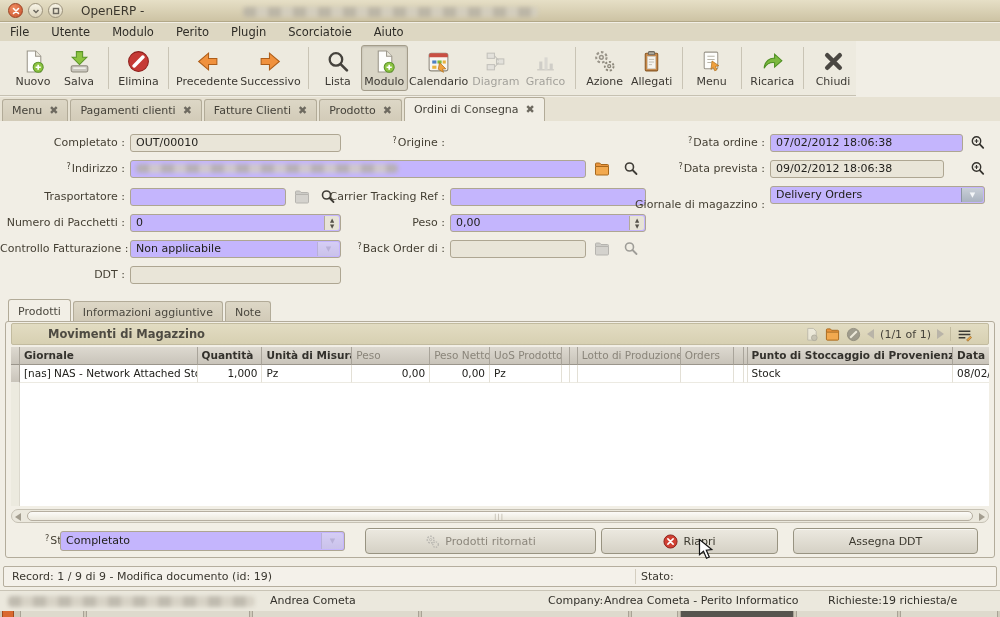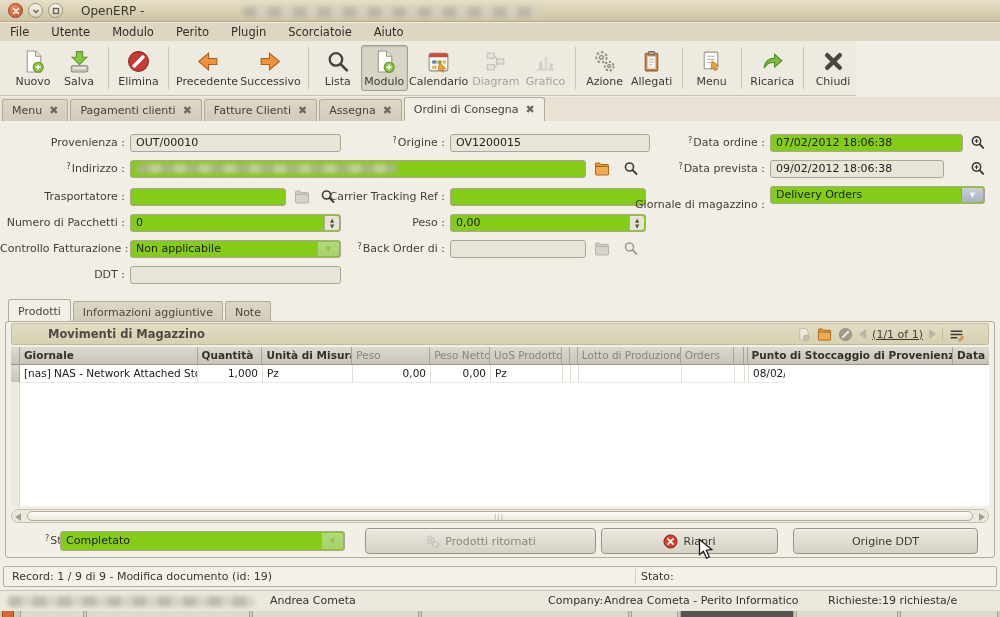--- a/index.html
+++ b/index.html
@@ -38,21 +38,21 @@
   .stab { height:22px; display:flex; align-items:center; gap:7px; padding:0 9px;
     background:linear-gradient(#ddd7c6,#d2cbb8); border:1px solid #b2ab98; border-bottom:none;
     border-radius:3px 3px 0 0; margin-right:2px; font-size:11px; color:#45423a; }
   .stab.active { background:#f1eee5; height:24px; font-weight:normal; }
   .t-close { font-size:11px; color:#6e6a60; }
 
   
   .lbl { position:absolute; height:18px; line-height:18px; text-align:right; color:#443f33; font-size:11px; white-space:nowrap; }
   .help { font-size:8px; vertical-align:top; position:relative; top:-2px; margin-right:1px; color:#443f33; }
   .fld { position:absolute; height:18px; line-height:16px; font-size:11px; color:#22211d;
-    background:#84cc16; border:1px solid #aea692; border-radius:3px; padding:0 5px; overflow:hidden; white-space:nowrap; }
+    background:#c4b5fd; border:1px solid #aea692; border-radius:3px; padding:0 5px; overflow:hidden; white-space:nowrap; }
   .fld.ro { background:#e9e5d8; }
   .spinbox { position:absolute; right:1px; top:1px; bottom:1px; width:15px;
     border-left:1px solid #b3aa97; background:#e7e3d7; border-radius:0 2px 2px 0;
     display:flex; flex-direction:column; align-items:center; justify-content:center; font-size:5.5px; line-height:6px; color:#56524a; }
   .ddbtn { position:absolute; right:1px; top:1px; bottom:1px; width:22px;
     border-left:1px solid #b3aa97; background:linear-gradient(#eeebe1,#d8d3c5); border-radius:0 2px 2px 0;
     display:flex; align-items:center; justify-content:center; font-size:7px; color:#6d675b; }
   .ddbtn.blue { background:linear-gradient(#c9cfd8,#aab3bf); border-color:#8b94a2; color:#f4f6f8; }
   .ddbtn.dis { color:#b1ab9d; }
   .mini { position:absolute; width:16px; height:16px; }
@@ -68,21 +68,21 @@
     background:linear-gradient(#ddd7c6,#d1cab7); border:1px solid #b2ab98; border-bottom:none;
     border-radius:3px 3px 0 0; margin-right:2px; font-size:11px; color:#4b483f; }
   .nbtab.active { background:#f2efe6; height:23px; }
   .nbpage { position:absolute; left:5px; top:321px; width:990px; height:237px;
     border:1px solid #b3ac9b; border-radius:3px; background:#f2efe6; }
 
   .gridbar { position:absolute; left:11px; top:323px; width:978px; height:22px;
     background:linear-gradient(#e2dcc2,#d7d0b2); border:1px solid #c2bb9f; border-radius:2px;
     display:flex; align-items:center; }
   .gridbar .gtitle { font-weight:bold; color:#4e4b42; font-size:11.5px; margin-left:36px; }
-  .gridbar .gtools { margin-left:auto; display:flex; align-items:center; gap:6px; padding-right:24px;text-decoration:underline; }
+  .gridbar .gtools { margin-left:auto; display:flex; align-items:center; gap:6px; padding-right:16px; }
   .gridbar .gtools svg { width:15px; height:15px; display:block; }
   .pagertxt { font-size:11px; color:#45423a; }
   .parrow { width:0; height:0; border:5px solid transparent; }
   .parrow.left { border-right:7px solid #b9b4a8; border-left:none; }
   .parrow.right { border-left:7px solid #b9b4a8; border-right:none; }
 
   
   .thead { position:absolute; left:11px; top:347px; width:978px; height:18px; display:flex; }
   .th { background:linear-gradient(#ddd9d0,#c9c4ba); border-right:1px solid #a9a49a; border-bottom:1px solid #9a958b;
     font-size:10.5px; line-height:17px; padding:0 4px; color:#8a857a; overflow:hidden; white-space:nowrap; }
@@ -306,33 +306,32 @@
     </div>
     <div class="stab">
       <span>Pagamenti clienti</span>
       <span class="t-close">✖</span>
     </div>
     <div class="stab">
       <span>Fatture Clienti</span>
       <span class="t-close">✖</span>
     </div>
     <div class="stab">
-      <span>Assegna</span>
+      <span>Prodotto</span>
       <span class="t-close">✖</span>
     </div>
     <div class="stab active">
       <span>Ordini di Consegna</span>
       <span class="t-close">✖</span>
     </div>
   </div>
 
-  <div class="lbl" style="left:0;width:125px;top:134px;"><span>Provenienza :</span></div>
+  <div class="lbl" style="left:0;width:125px;top:134px;"><span>Completato :</span></div>
   <div class="fld ro" style="left:130px;width:211px;top:134px;">OUT/00010</div>
   <div class="lbl" style="left:300px;width:145px;top:134px;"><span class="help">?</span><span>Origine :</span></div>
-  <div class="fld ro" style="left:450px;width:200px;top:134px;">OV1200015</div>
   <div class="lbl" style="left:615px;width:150px;top:134px;"><span class="help">?</span><span>Data ordine :</span></div>
   <div class="fld" style="left:770px;width:193px;top:134px;">07/02/2012 18:06:38</div>
   <div class="mini" style="left:970px;top:135px;">
     <svg viewBox="0 0 16 16">
         <circle cx="6.5" cy="6" r="4.2" fill="none" stroke="#35332e" stroke-width="1.4"></circle>
         <path d="M4.6 6h3.8M6.5 4.1v3.8" stroke="#35332e" stroke-width="1.1"></path>
         <path d="M9.6 9.2l3.6 3.6" stroke="#35332e" stroke-width="1.8" stroke-linecap="round"></path>
       </svg>
   </div>
 
@@ -495,20 +494,21 @@
     <div class="td c2">Pz</div>
     <div class="td c3 num">0,00</div>
     <div class="td c4 num">0,00</div>
     <div class="td c5">Pz</div>
     <div class="td n1"></div>
     <div class="td n2"></div>
     <div class="td c6"></div>
     <div class="td c7"></div>
     <div class="td n3"></div>
     <div class="td n4"></div>
+    <div class="td c8">Stock</div>
     <div class="td c9" style="border-right:none;">08/02/2012</div>
   </div>
 
   <div class="tbody-empty"></div>
   <div class="leftstrip"></div>
 
   <div class="hscroll">
     <span class="sarrow l"></span>
     <div class="hthumb">
       <span class="hgrip">|||</span>
@@ -530,21 +530,21 @@
     <span class="gray">Prodotti ritornati</span>
   </div>
   <div class="gtkbtn" style="left:601px;top:528px;width:177px;">
     <svg viewBox="0 0 16 16">
         <circle cx="8" cy="8" r="7" fill="#cf4033" stroke="#8c1f1a"></circle>
         <path d="M5.2 5.2l5.6 5.6M10.8 5.2l-5.6 5.6" stroke="#fff" stroke-width="1.7" stroke-linecap="round"></path>
       </svg>
     <span>Riapri</span>
   </div>
   <div class="gtkbtn" style="left:793px;top:528px;width:185px;">
-    <span>Origine DDT</span>
+    <span>Assegna DDT</span>
   </div>
 
   <div class="statusrow">
     <div class="statusbox">
       <span>Record: 1 / 9 di 9 - Modifica documento (id: 19)</span>
       <div class="statediv"></div>
       <span class="statolabel">Stato:</span>
     </div>
   </div>
 

